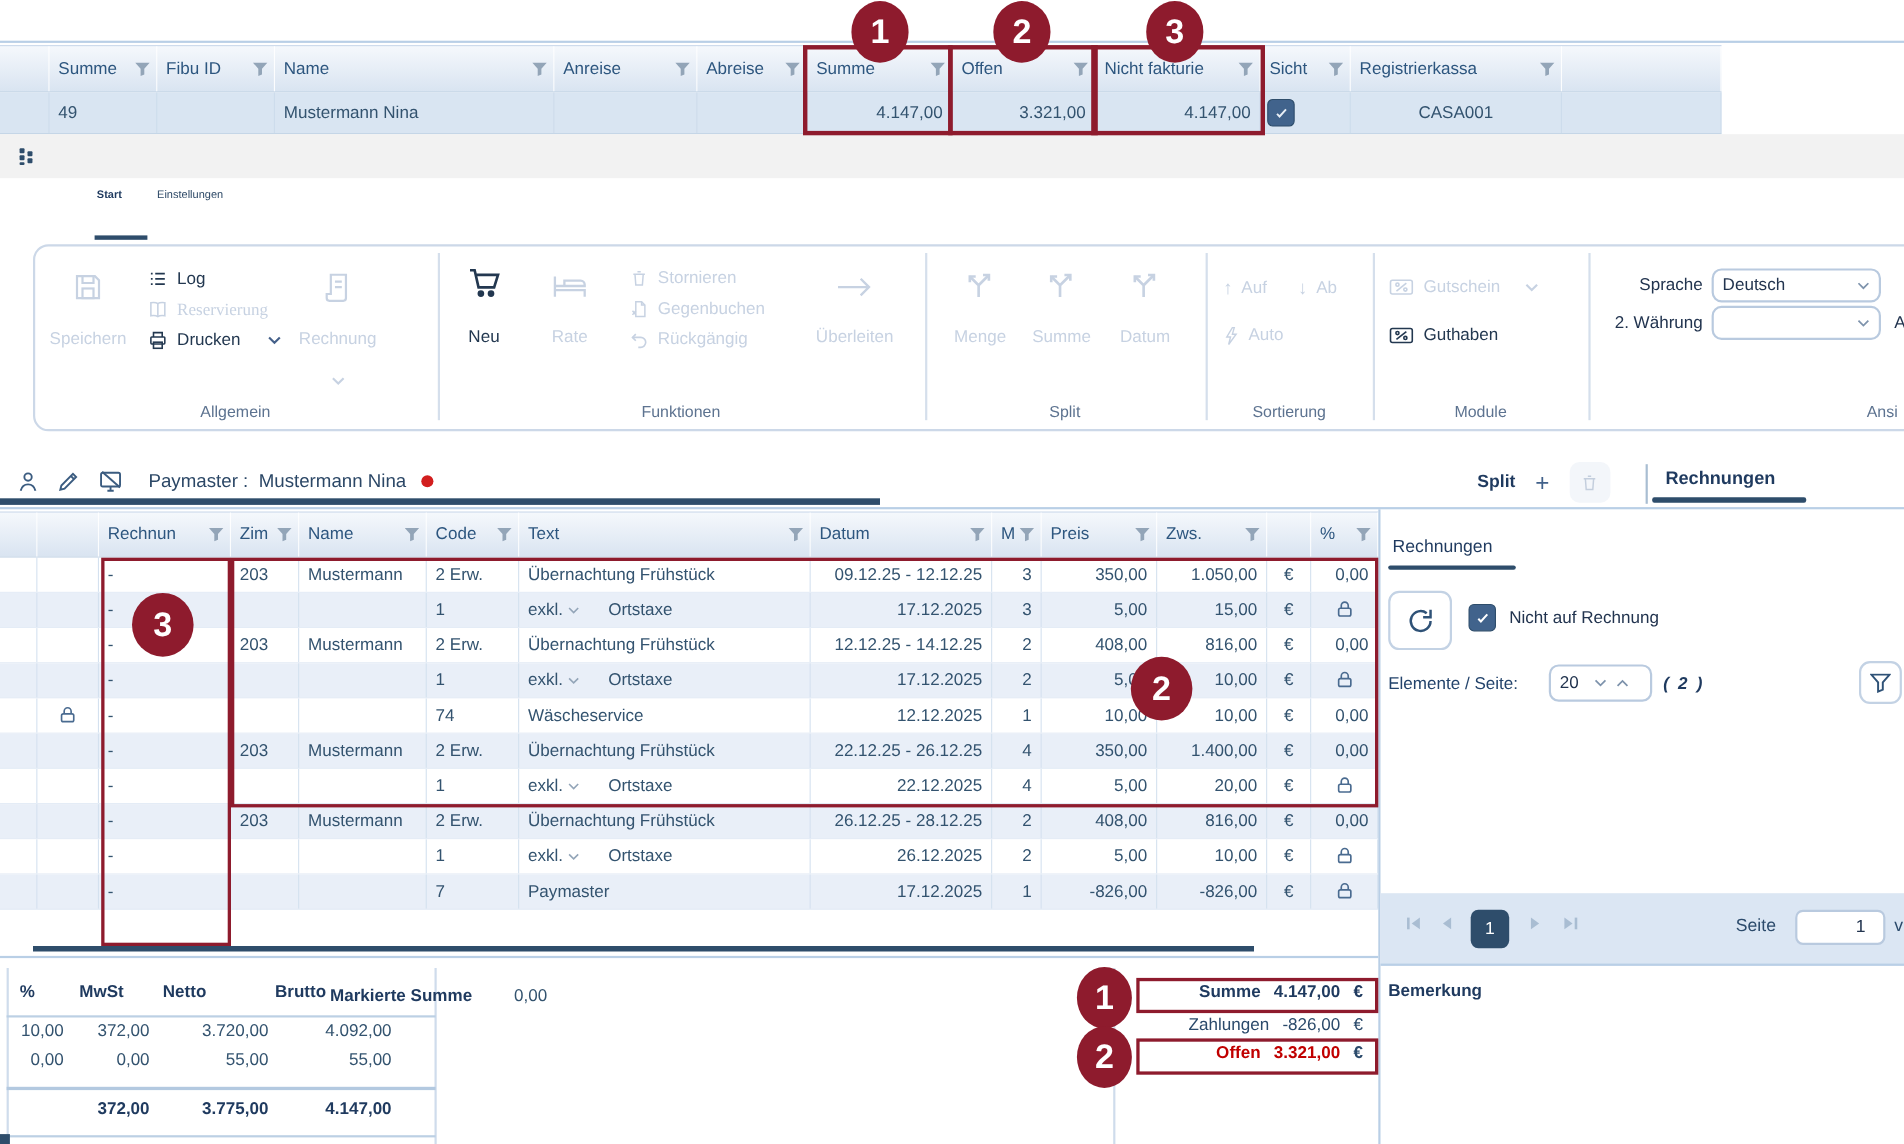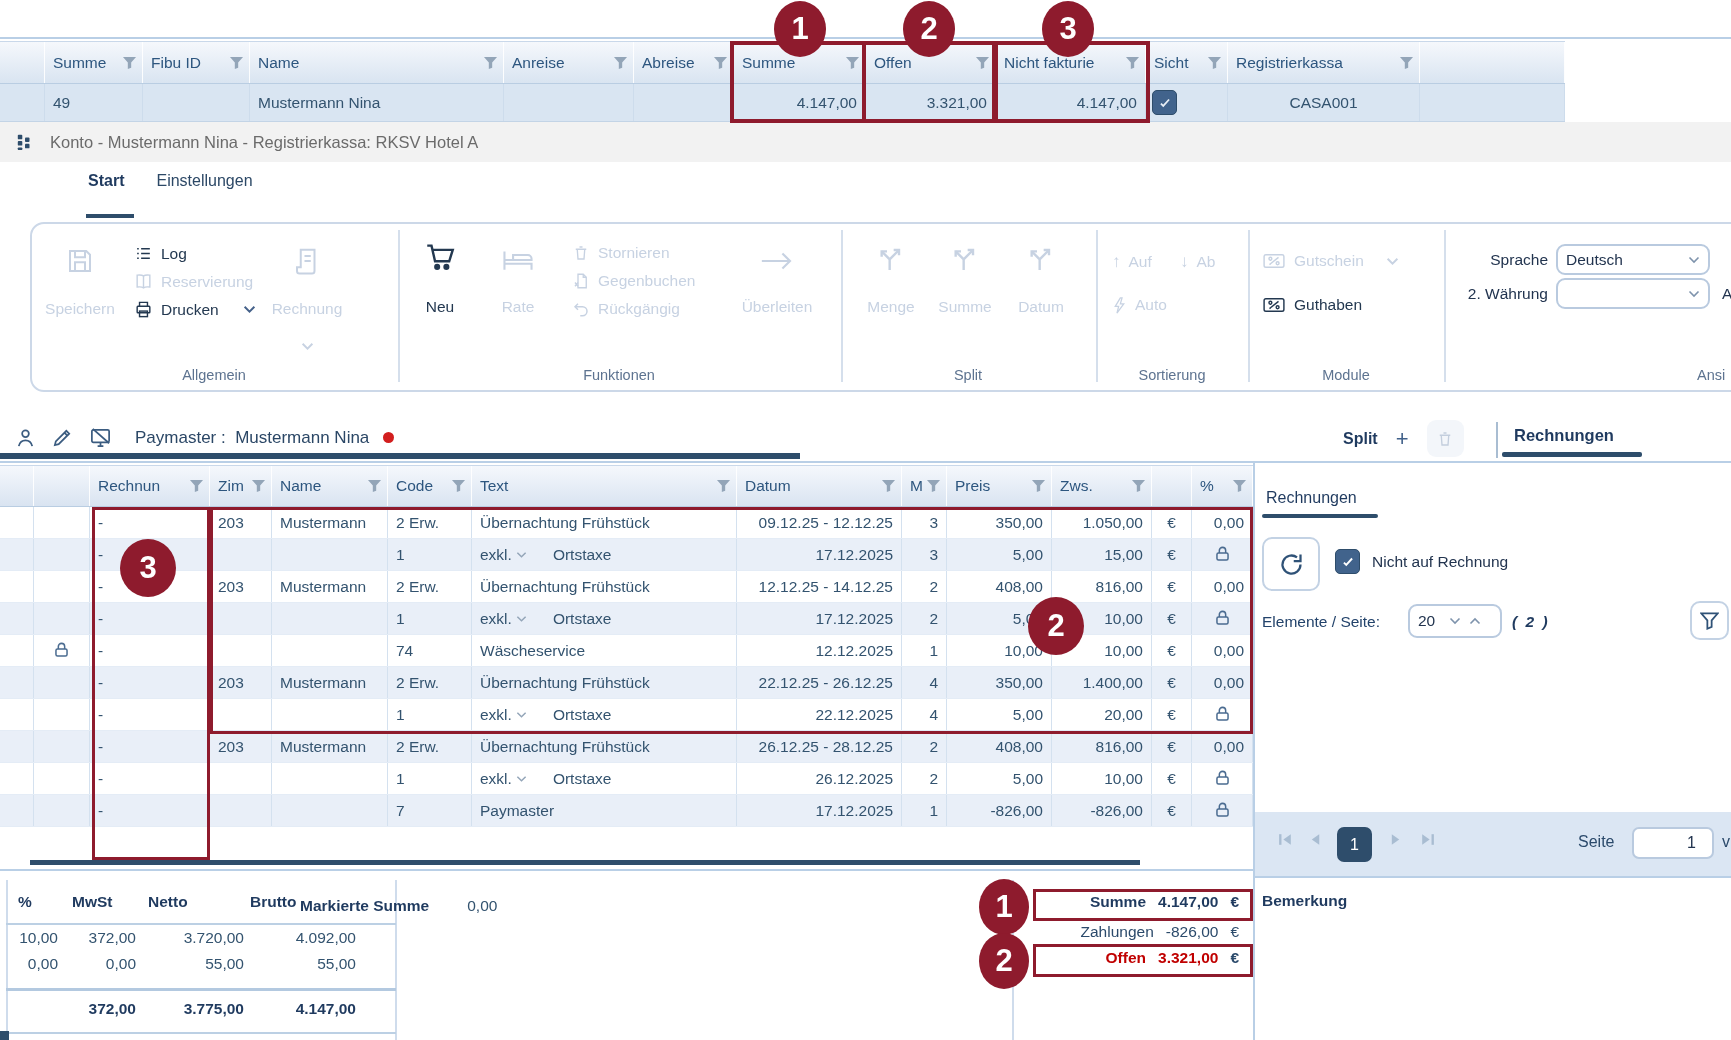--- a/index.html
+++ b/index.html
@@ -166,24 +166,23 @@
   <div class="abs" style="top:122px;left:0;width:1731px;height:40px;background:#f2f2f2;display:flex;align-items:center;gap:16px;padding-left:16px;box-sizing:border-box;">
     <span style="display:flex;color:#2e4d6b;">
       <svg width="18" height="18" viewBox="0 0 20 20" fill="currentColor">
           <rect x="2" y="2" width="5" height="5" rx="1"></rect>
           <rect x="2" y="9" width="5" height="5" rx="1"></rect>
           <rect x="2" y="16" width="5" height="3" rx="1"></rect>
           <rect x="10" y="5" width="5" height="5" rx="1"></rect>
           <rect x="10" y="12" width="5" height="5" rx="1"></rect>
         </svg>
     </span>
-    <span style="color:#6b6b6b;font-size:16.5px;">Konto - Mustermann Nina - Registrierkassa: RKSV Hotel A</span>
-  </div>
-
-  <div class="abs" style="top:172px;left:88px;display:flex;gap:32px;font-size:16px;">
+  </div>
+
+  <div class="abs" style="top:172px;left:88px;display:flex;gap:32px;font-size:10px;">
     <span class="navy bold">Start</span>
     <span style="color:#2c4866;">Einstellungen</span>
   </div>
   <div class="abs" style="top:214px;left:86px;width:48px;height:4px;background:#2e4d6b;"></div>
 
   <div class="abs ribbon-box"></div>
   <div class="rsep" style="left:398px;"></div>
   <div class="rsep" style="left:841px;"></div>
   <div class="rsep" style="left:1096px;"></div>
   <div class="rsep" style="left:1248px;"></div>
@@ -196,21 +195,21 @@
         <rect x="8" y="13" width="8" height="7"></rect>
       </svg>
     <span class="cap">Speichern</span>
   </div>
   <div class="stackitem ena" style="top:244px;left:134px;">
     <svg width="19" height="19" viewBox="0 0 24 24" fill="none" stroke="currentColor" stroke-width="2">
         <path d="M4 6h2M4 12h2M4 18h2M9 6h11M9 12h11M9 18h11"></path>
       </svg>
     <span>Log</span>
   </div>
-  <div class="stackitem dis" style="top:272px;left:134px;">
+  <div class="stackitem dis" style="top:272px;left:134px;font-family:Liberation Serif, serif;">
     <svg width="19" height="19" viewBox="0 0 24 24" fill="none" stroke="currentColor" stroke-width="1.8">
         <path d="M12 5c-2-1.4-5-1.4-8-1v15c3-.4 6-.4 8 1 2-1.4 5-1.4 8-1V4c-3-.4-6-.4-8 1z"></path>
         <path d="M12 5v15"></path>
       </svg>
     <span>Reservierung</span>
   </div>
   <div class="stackitem ena" style="top:300px;left:134px;">
     <svg width="19" height="19" viewBox="0 0 24 24" fill="none" stroke="currentColor" stroke-width="1.8">
         <path d="M7 8V3h10v5"></path>
         <rect x="4" y="8" width="16" height="8" rx="1"></rect>

